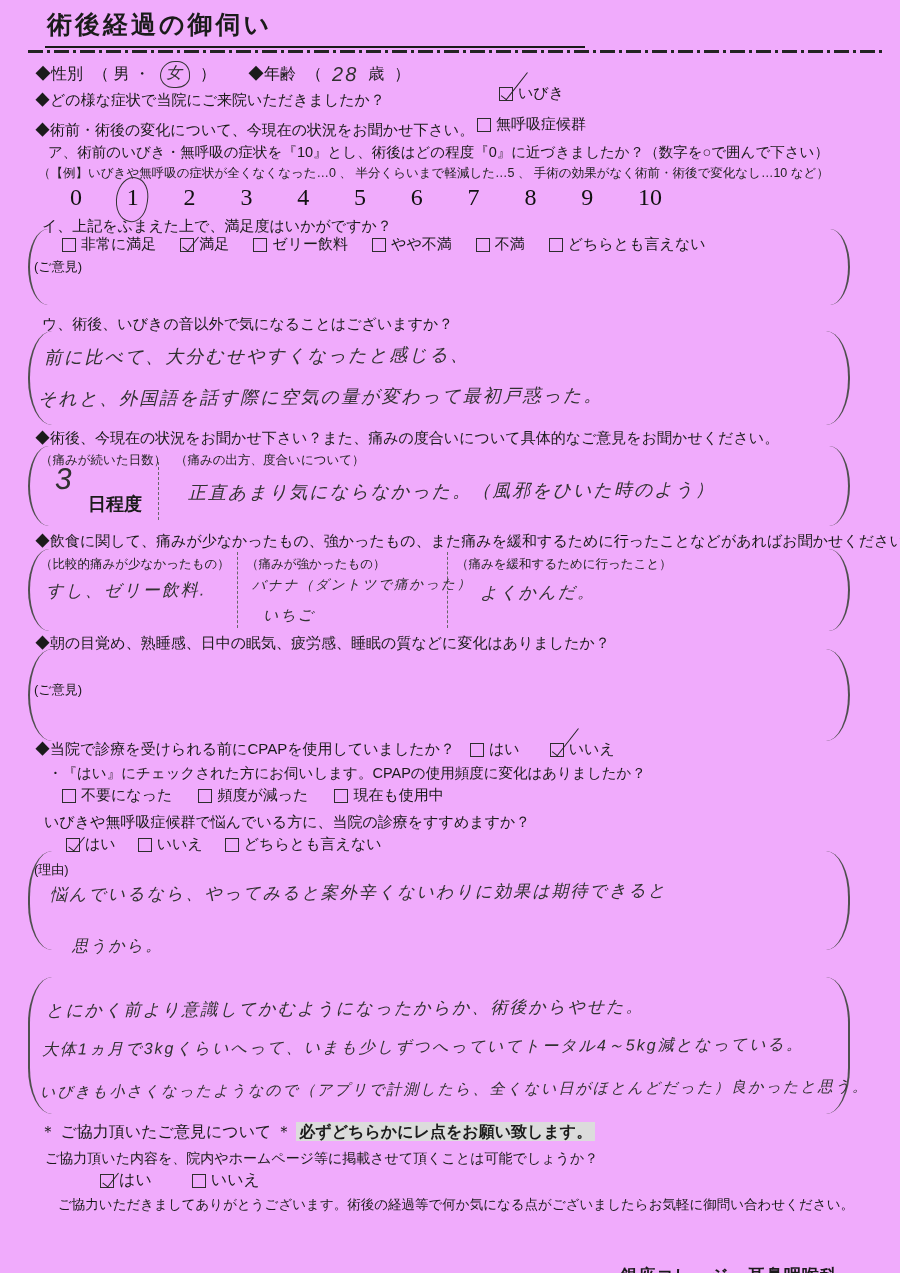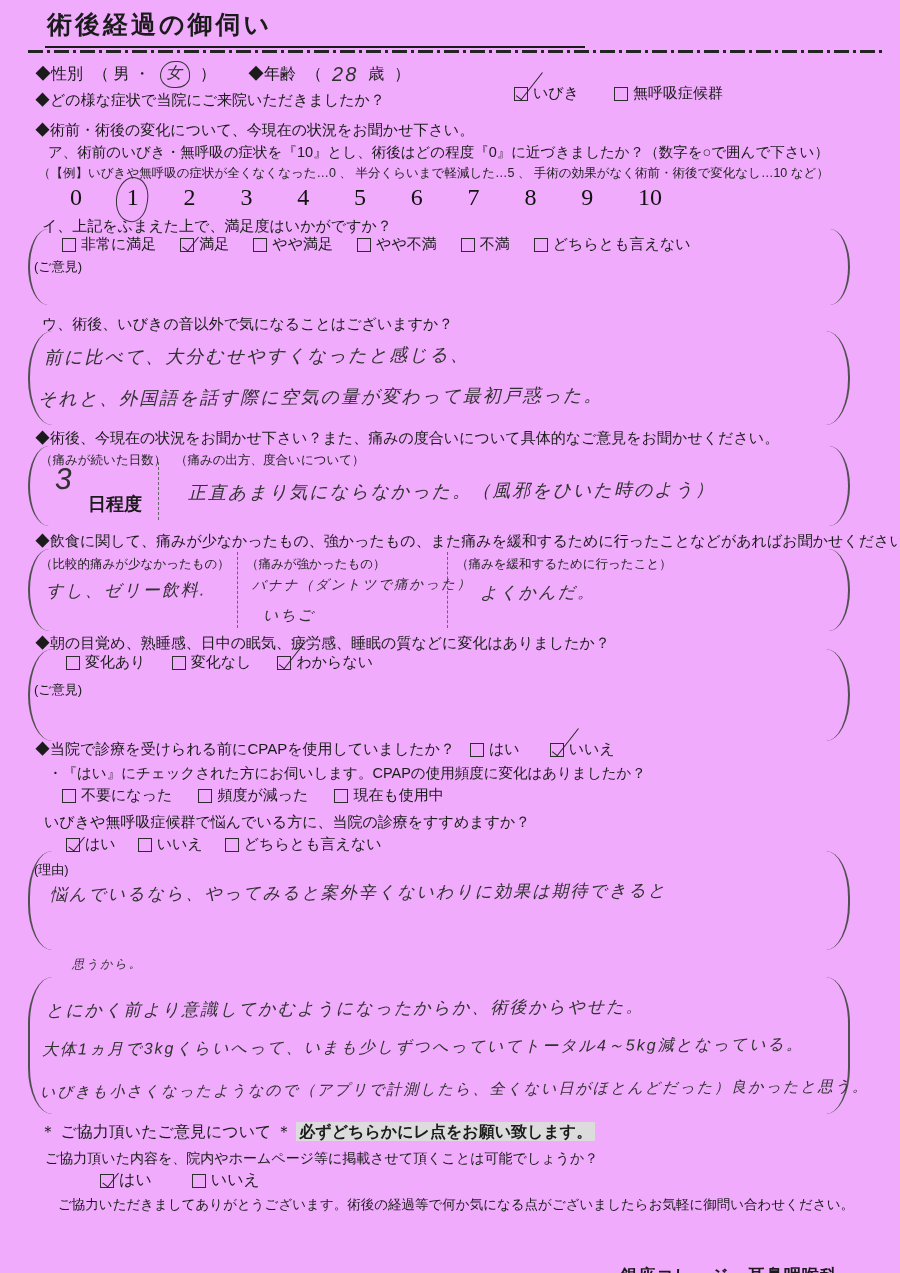--- a/index.html
+++ b/index.html
@@ -55,21 +55,21 @@
     <span class="hw gcircle">女</span>
     <span>）</span>
     <span style="margin-left:22px;">◆年齢</span>
     <span>（</span>
     <span class="hw" style="font-size:20px;">28</span>
     <span>歳</span>
     <span>）</span>
   </div>
 
   <div class="a q" style="left:35px;top:91px;">◆どの様な症状で当院にご来院いただきましたか？</div>
-  <div class="a optrow" style="left:514px;top:84px;gap:35px;">
+  <div class="a optrow" style="left:477px;top:84px;gap:12px;flex-direction:column;">
     <span class="opt">
       <span class="box tall checked"></span>
       <span>いびき</span>
     </span>
     <span class="opt">
       <span class="box"></span>
       <span>無呼吸症候群</span>
     </span>
   </div>
 
@@ -96,21 +96,21 @@
     <span class="opt">
       <span class="box"></span>
       <span>非常に満足</span>
     </span>
     <span class="opt">
       <span class="box checked"></span>
       <span>満足</span>
     </span>
     <span class="opt">
       <span class="box"></span>
-      <span>やや満足</span>
+      <span>ゼリー飲料</span>
     </span>
     <span class="opt">
       <span class="box"></span>
       <span>やや不満</span>
     </span>
     <span class="opt">
       <span class="box"></span>
       <span>不満</span>
     </span>
     <span class="opt">
@@ -141,34 +141,20 @@
   <div class="a small" style="left:456px;top:556px;">（痛みを緩和するために行ったこと）</div>
   <div class="vdash" style="left:237px;top:552px;height:76px;"></div>
   <div class="vdash" style="left:447px;top:552px;height:76px;"></div>
   <div class="a hw" style="left:46px;top:579px;font-size:17px;">すし、ゼリー飲料.</div>
   <div class="a hw" style="left:252px;top:576px;font-size:13.5px;">バナナ（ダントツで痛かった）</div>
   <div class="a hw" style="left:263px;top:606px;font-size:15px;">いちご</div>
   <div class="a hw" style="left:480px;top:581px;font-size:17px;">よくかんだ。</div>
 
   <div class="a q" style="left:35px;top:634px;">◆朝の目覚め、熟睡感、日中の眠気、疲労感、睡眠の質などに変化はありましたか？</div>
   <div class="ansbox" style="top:649px;height:92px;"></div>
-  <div class="a optrow" style="left:66px;top:653px;gap:26px;">
-    <span class="opt">
-      <span class="box"></span>
-      <span>変化あり</span>
-    </span>
-    <span class="opt">
-      <span class="box"></span>
-      <span>変化なし</span>
-    </span>
-    <span class="opt">
-      <span class="box tall checked"></span>
-      <span>わからない</span>
-    </span>
-  </div>
   <div class="a" style="left:34px;top:681px;font-size:13px;">(ご意見)</div>
 
   <div class="a q" style="left:35px;top:740px;">◆当院で診療を受けられる前にCPAPを使用していましたか？</div>
   <div class="a optrow" style="left:470px;top:740px;gap:30px;">
     <span class="opt">
       <span class="box"></span>
       <span>はい</span>
     </span>
     <span class="opt">
       <span class="box tall checked"></span>
@@ -202,21 +188,21 @@
       <span>いいえ</span>
     </span>
     <span class="opt">
       <span class="box"></span>
       <span>どちらとも言えない</span>
     </span>
   </div>
   <div class="ansbox" style="top:851px;height:99px;"></div>
   <div class="a" style="left:34px;top:861px;font-size:13px;">(理由)</div>
   <div class="a hw" style="left:50px;top:881px;font-size:17px;">悩んでいるなら、やってみると案外辛くないわりに効果は期待できると</div>
-  <div class="a hw" style="left:72px;top:956px;font-size:12px;">思うから。</div>
+  <div class="a hw" style="left:72px;top:936px;font-size:16px;">思うから。</div>
 
   <div class="ansbox" style="top:977px;height:137px;"></div>
   <div class="a hw" style="left:46px;top:997px;font-size:17px;">とにかく前より意識してかむようになったからか、術後からやせた。</div>
   <div class="a hw" style="left:42px;top:1037px;font-size:16px;">大体1ヵ月で3kgくらいへって、いまも少しずつへっていてトータル4～5kg減となっている。</div>
   <div class="a hw" style="left:40px;top:1080px;font-size:15px;">いびきも小さくなったようなので（アプリで計測したら、全くない日がほとんどだった）良かったと思う。</div>
 
   <div class="a" style="left:40px;top:1122px;font-size:16px;">
     <span>＊ ご協力頂いたご意見について ＊</span>
     <span class="hl">必ずどちらかにレ点をお願い致します。</span>
   </div>

